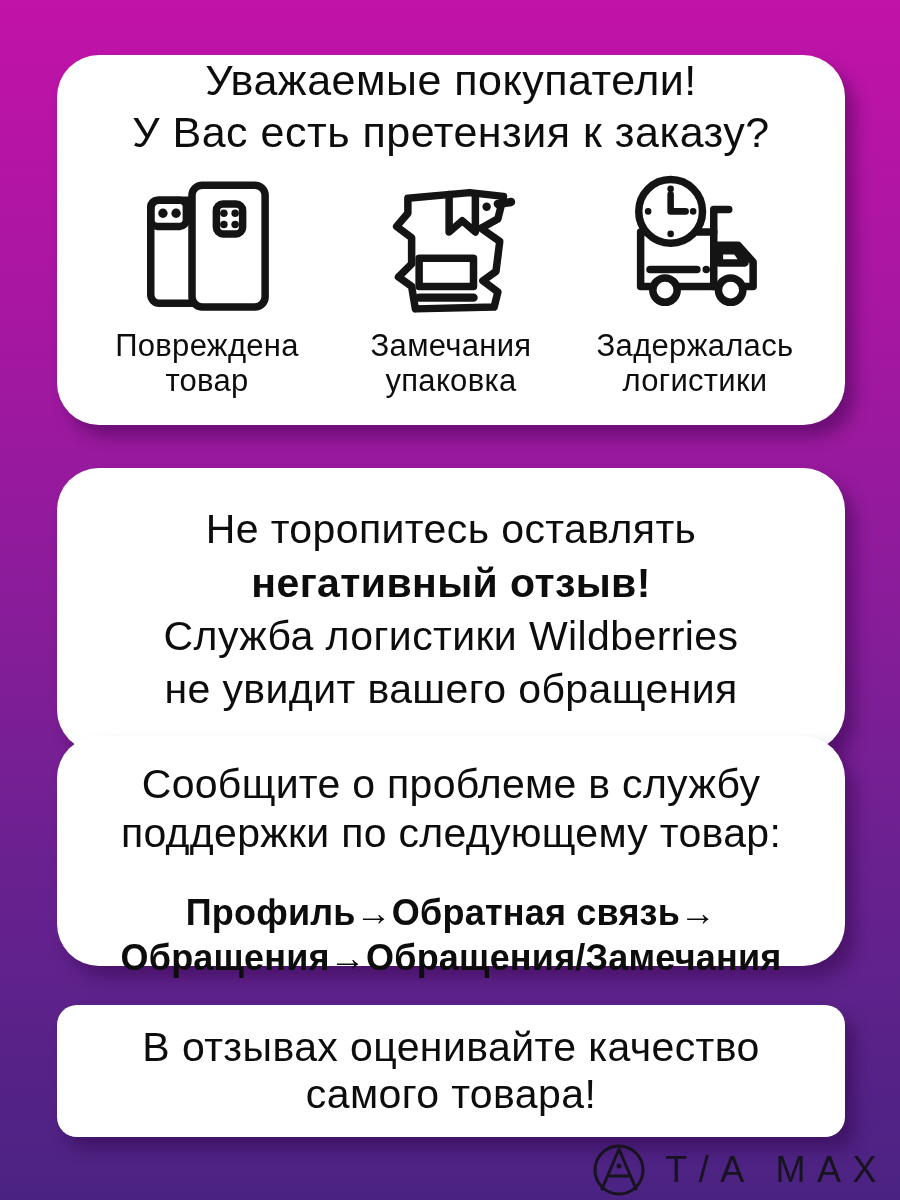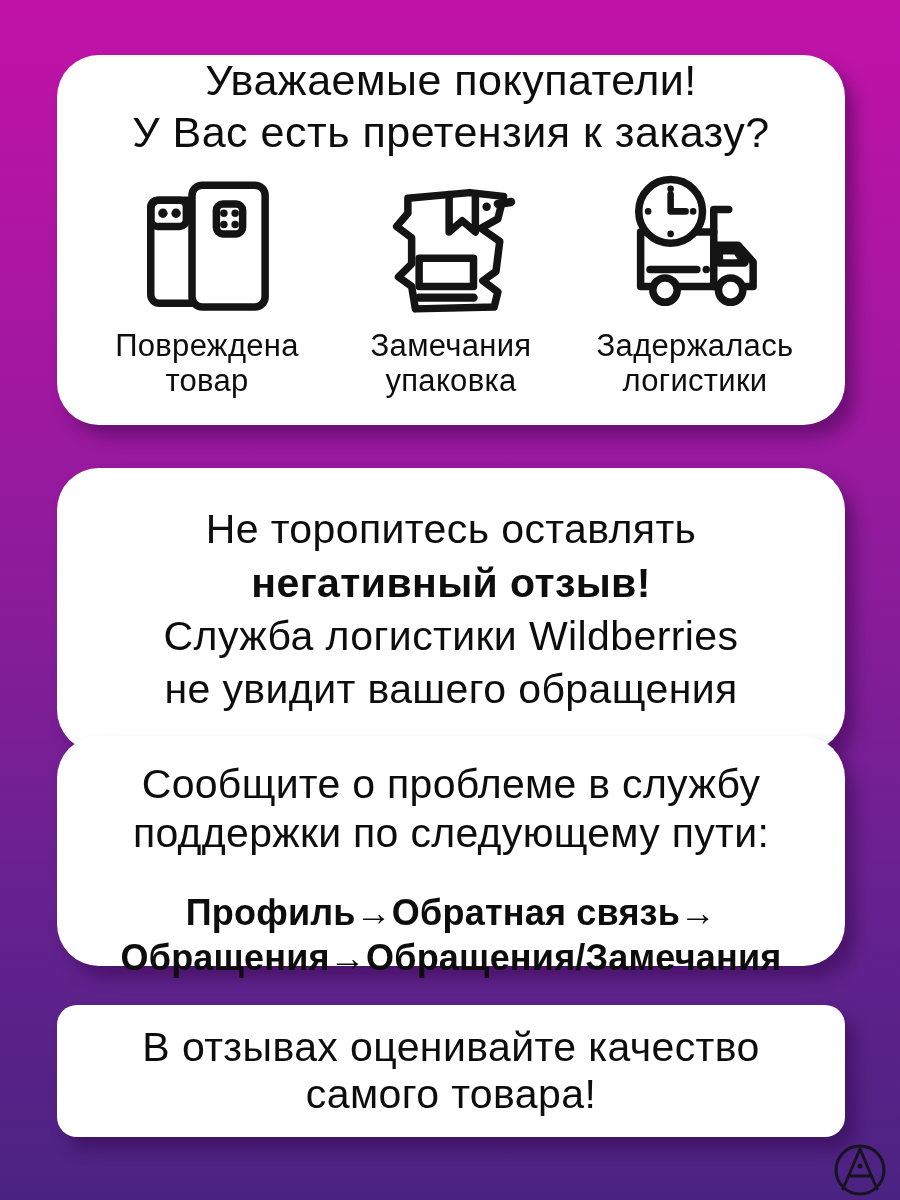--- a/index.html
+++ b/index.html
@@ -134,34 +134,35 @@
 
 <div class="card" id="card2">
   <div>Не торопитесь оставлять</div>
   <div class="bold">негативный отзыв!</div>
   <div>Служба логистики Wildberries</div>
   <div>не увидит вашего обращения</div>
 </div>
 
 <div class="card" id="card3">
   <div>Сообщите о проблеме в службу</div>
-  <div>поддержки по следующему пути:</div>
+  <div>поддержки по следующему товар:</div>
   <div class="path-block">
     <div>Профиль→Обратная связь→</div>
     <div>Обращения→Обращения/Замечания</div>
   </div>
 </div>
 
 <div class="card" id="card4">
   <div>В отзывах оценивайте качество</div>
   <div>самого товара!</div>
 </div>
 
 <div class="footer-brand">
   <div class="brand-logo">
     <svg width="56" height="56" viewBox="0 0 56 56" fill="none" stroke="#17131f" stroke-width="3" stroke-linecap="round" stroke-linejoin="round">
       <circle cx="28" cy="28" r="24"></circle>
       <path d="M11 47 L28 7 L45 47"></path>
       <path d="M17 34 H39"></path>
       <circle cx="28" cy="24" r="2.5" fill="#17131f" stroke="none"></circle>
     </svg>
   </div>
+  <div class="brand-text">T/A MAX</div>
 </div>
 
 </body></html>

